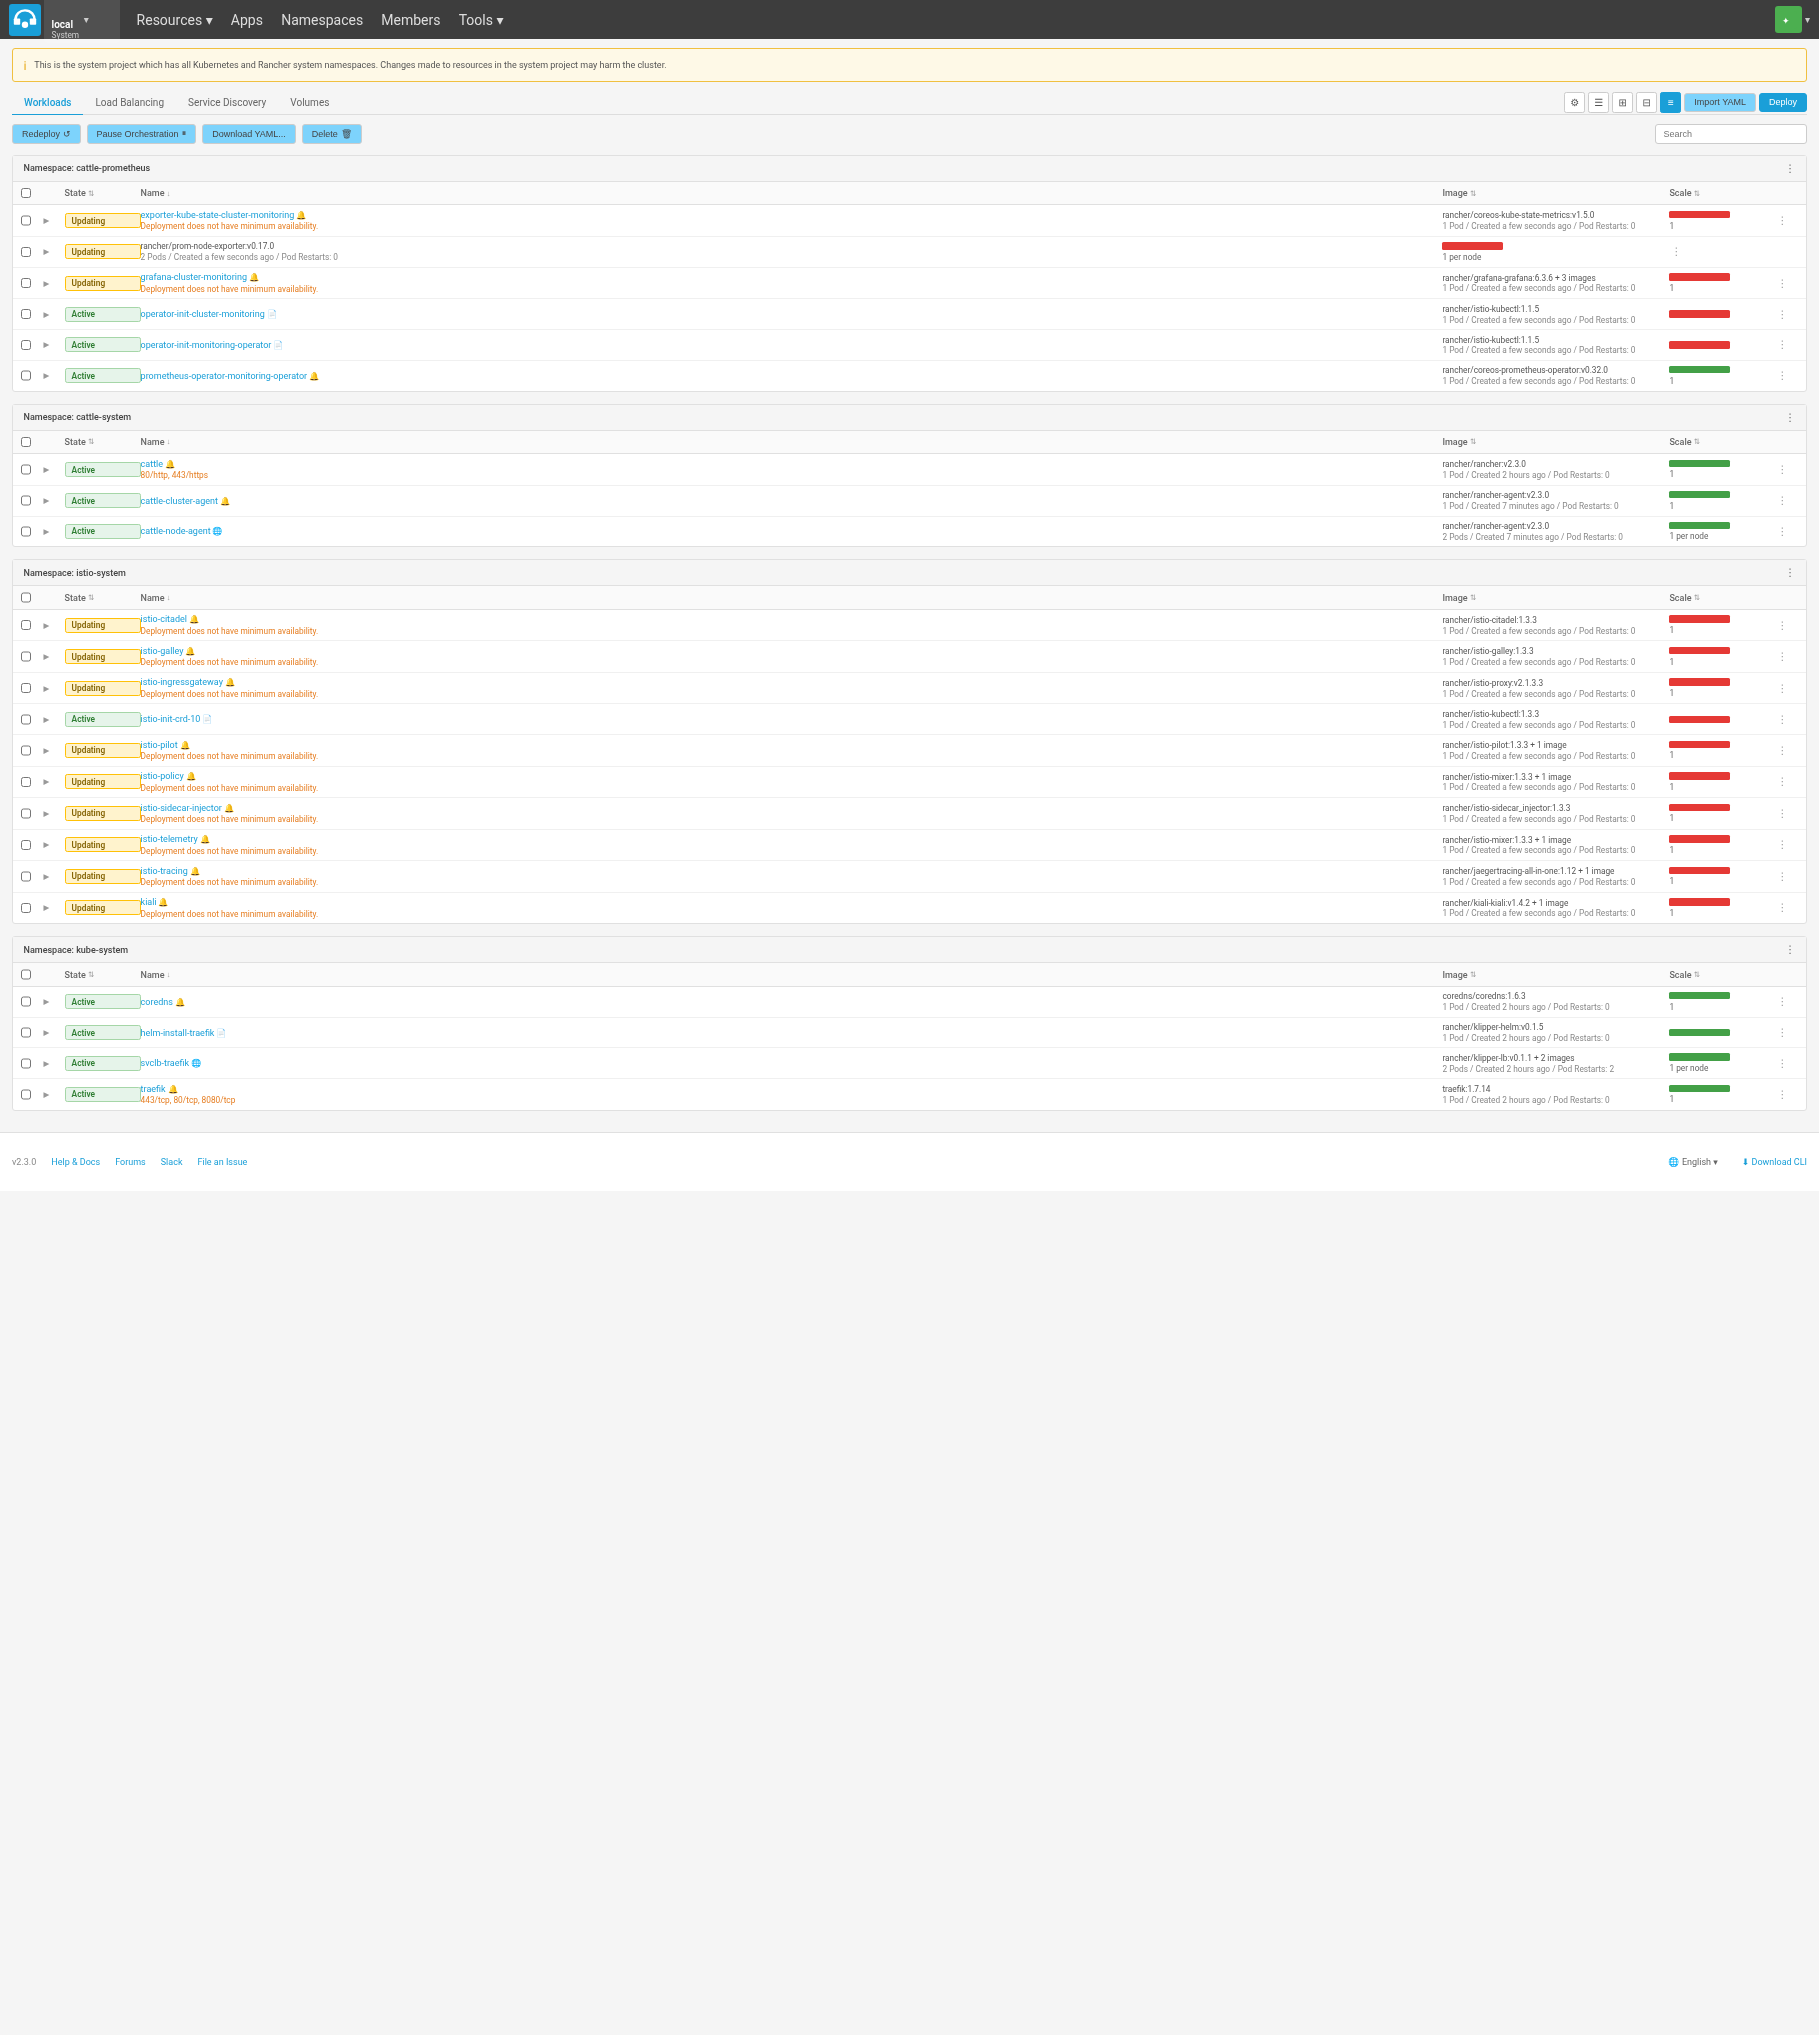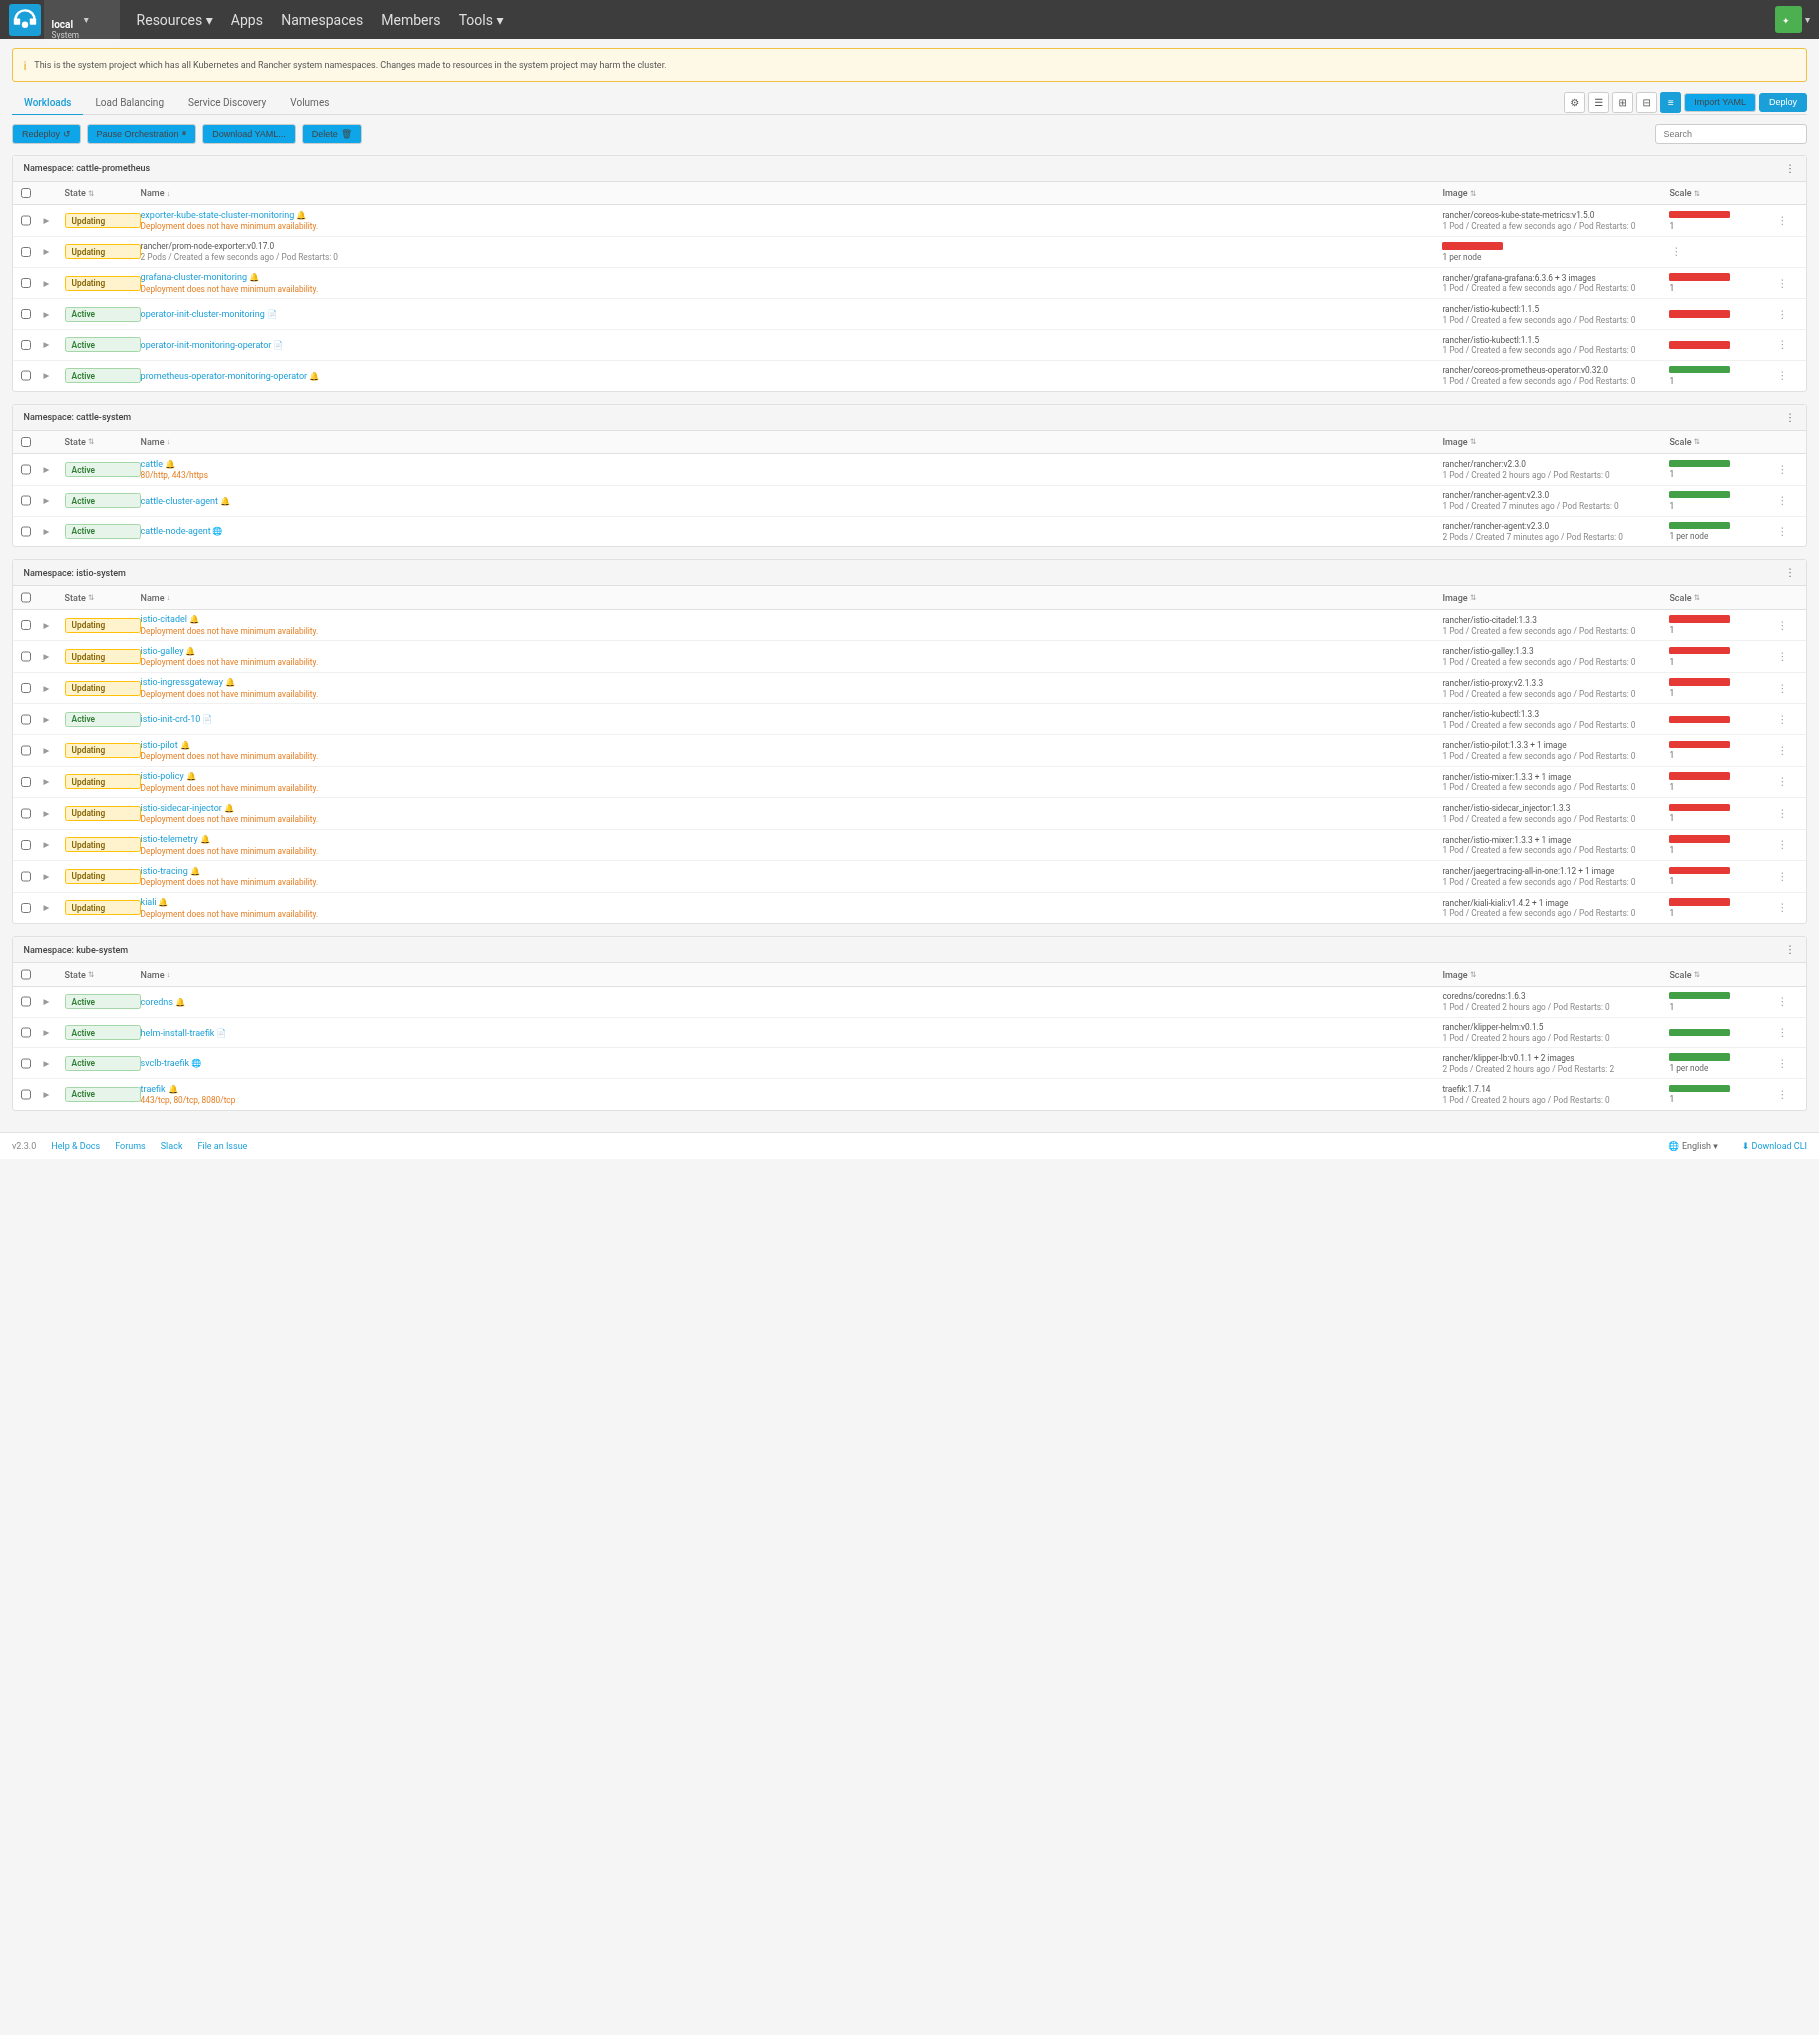--- a/index.html
+++ b/index.html
@@ -23,21 +23,21 @@
     .warning-icon { color: #e6a817; font-size: 12px; flex-shrink: 0; }
     .warning-text { font-size: 9px; color: #555; }
     
     
     .content { padding: 9px 12px; }
     
     
     .tabs { display: flex; align-items: center; border-bottom: 1.5px solid #ddd; margin-bottom: 9px; }
     .tab { padding: 6px 12px; cursor: pointer; font-size: 10px; color: #666; border-bottom: 1.5px solid transparent; margin-bottom: -1.5px; }
     .tab.active { color: #1a9fd8; border-bottom-color: #1a9fd8; font-weight: 500; }
-    .btn { padding: 3.8px 9px; border-radius: 3px; border: 0.8px solid #ccc; background: #0ea5e9; cursor: pointer; font-size: 9px; display: flex; align-items: center; gap: 3px; color: #444; }
+    .btn { padding: 3.8px 9px; border-radius: 3px; border: 0.8px solid #ccc; background: #7dd3fc; cursor: pointer; font-size: 9px; display: flex; align-items: center; gap: 3px; color: #444; }
     .btn-primary { background: #1a9fd8; color: #fff; border-color: #1a9fd8; }
     .btn-outline { border: 0.8px solid #ccc; }
     .icon-btn { width: 21px; height: 21px; display: flex; align-items: center; justify-content: center; border: 0.8px solid #ccc; border-radius: 2.3px; cursor: pointer; background: #fff; color: #555; }
     .icon-btn.active { background: #1a9fd8; color: #fff; border-color: #1a9fd8; }
     
     
     .action-row { display: flex; align-items: center; gap: 6px; margin-bottom: 10.6px; }
     .search-input { margin-left: auto; padding: 3.8px 7.6px; border: 0.8px solid #ccc; border-radius: 3px; font-size: 9px; width: 152px; }
     
     
@@ -68,21 +68,21 @@
     .scale-num { font-size: 8.3px; color: #666; }
     
     .col-header { display: flex; align-items: center; gap: 2.3px; cursor: pointer; }
     .sort-icon { font-size: 7.6px; color: #999; }
     
     .expand-btn { color: #999; cursor: pointer; font-size: 7.6px; }
     .checkbox { width: 10.6px; height: 10.6px; cursor: pointer; }
     .more-btn { color: #999; cursor: pointer; font-size: 10.6px; padding: 1.5px; }
     
     
-    .footer { background: #fff; border-top: 0.8px solid #e0e0e0; padding: 8px 12px; display: flex; align-items: center; gap: 15px; font-size: 9px; color: #666; }
+    .footer { background: #fff; border-top: 0.8px solid #e0e0e0; padding: 24px 12px; display: flex; align-items: center; gap: 15px; font-size: 9px; color: #666; }
     .footer-right { margin-left: auto; display: flex; align-items: center; gap: 24px; }
     .footer-link { color: #1a9fd8; cursor: pointer; }
     .version { color: #888; font-size: 9px; }
     
     .ns-icon { font-size: 10.6px; cursor: pointer; color: #666; }
   </style>
 </head>
 <body>
 
 <div class="top-header">

